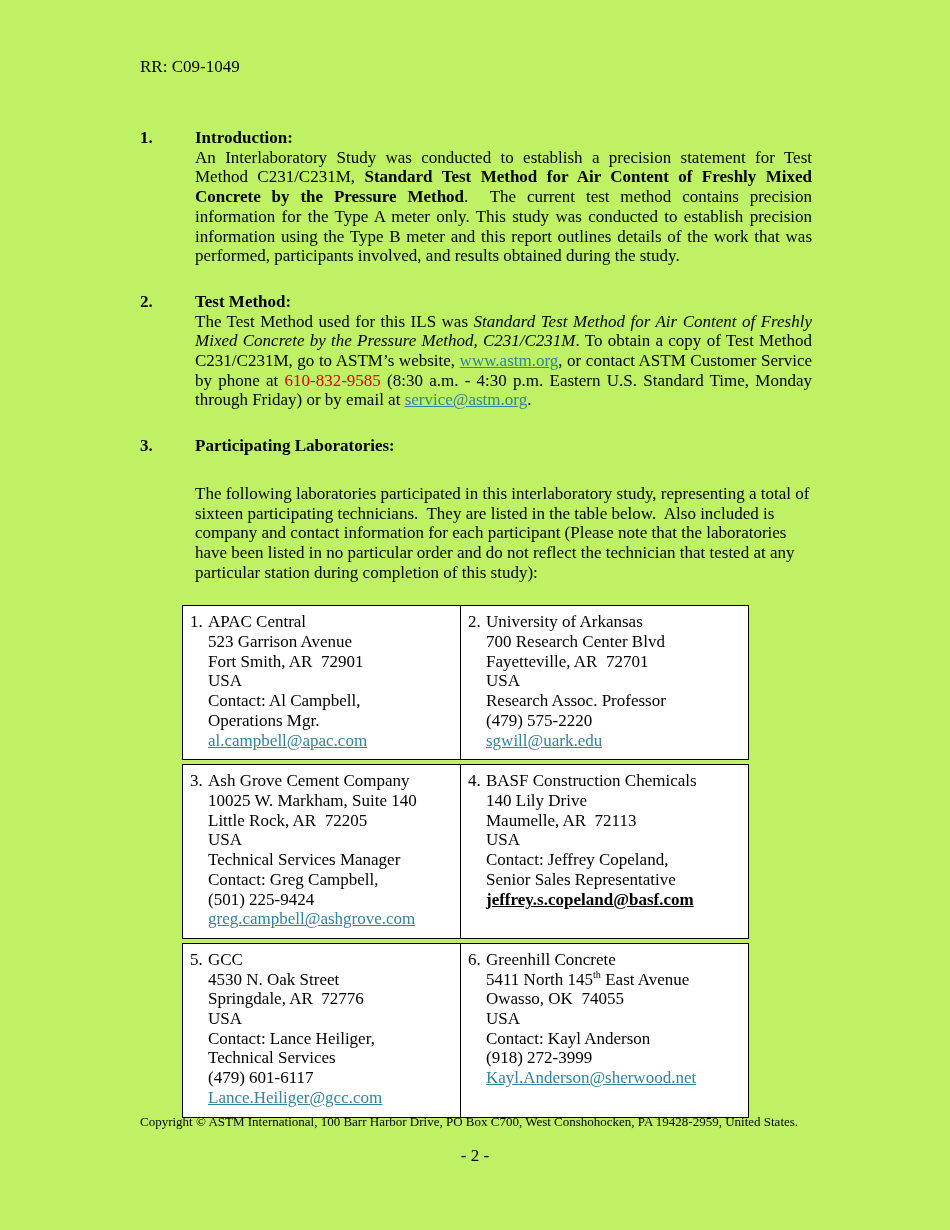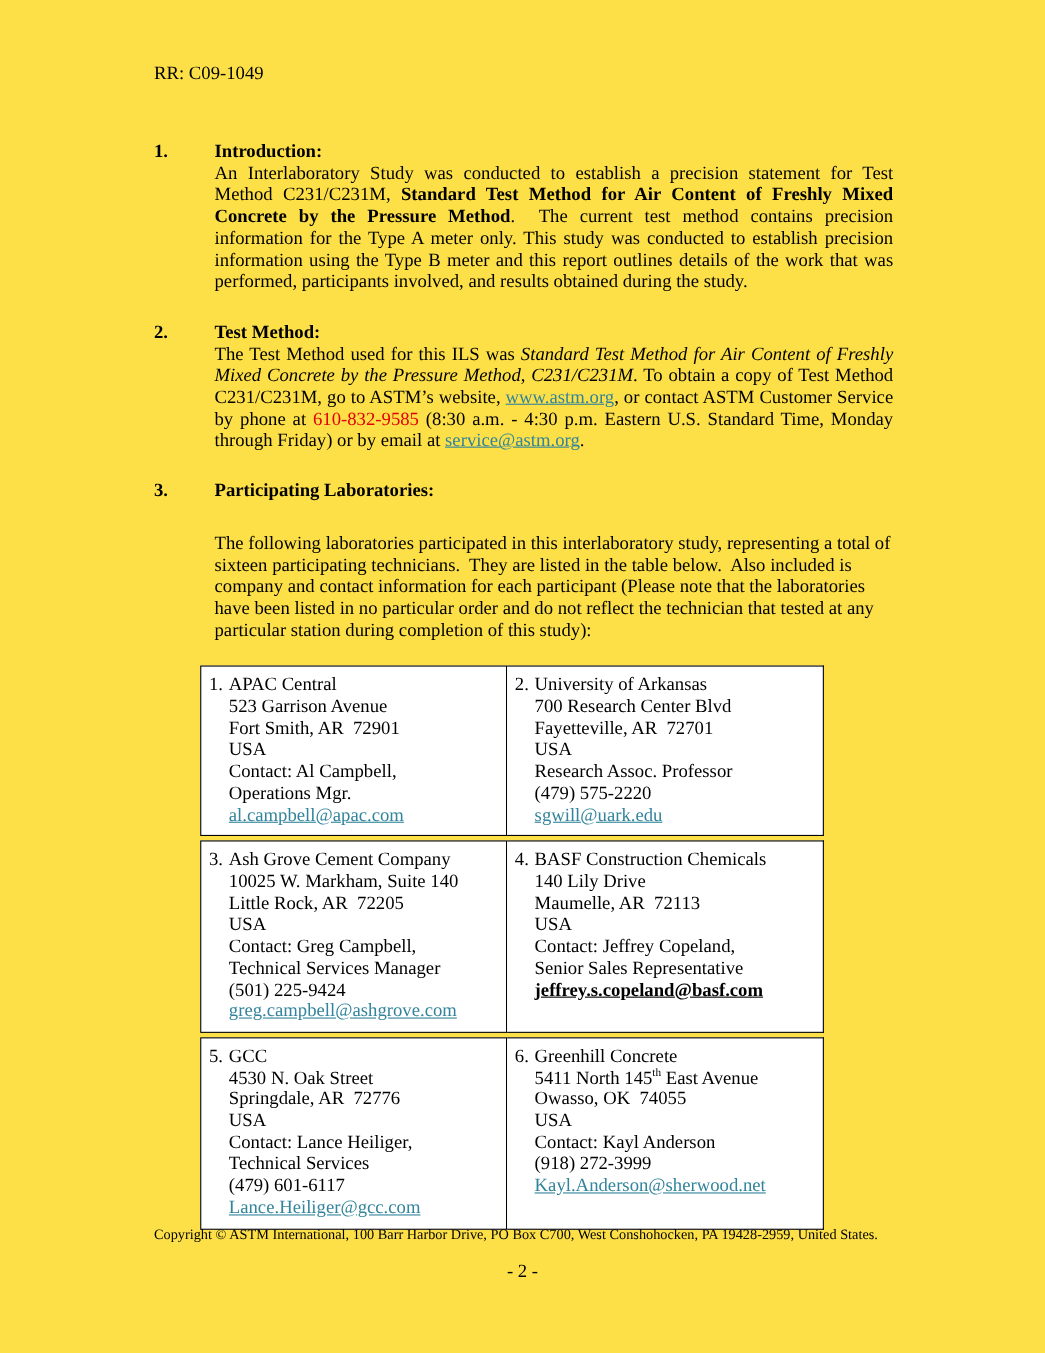--- a/index.html
+++ b/index.html
@@ -6,21 +6,21 @@
     --link-color:#31849B;
     --red-color:#e00000;
     --text-color:#000000;
   }
   html,body{margin:0;padding:0;}
   body{
     width:950px;height:1230px;background:#ffffff;color:var(--text-color);
     font-family:"Liberation Serif","DejaVu Serif",serif;
     font-size:17px;line-height:19.7px;
   }
-  .page{position:relative;width:950px;height:1230px;overflow:hidden;background:#fde047;}
+  .page{position:relative;width:950px;height:1230px;overflow:hidden;background:#bef264;}
   .header-id{position:absolute;left:140px;top:57px;}
   .content{position:absolute;left:140px;top:128px;width:672px;}
   .section{margin-bottom:26px;}
   .section-heading{display:flex;font-weight:bold;}
   .section-num{width:55px;flex:none;}
   .section-body{margin-left:55px;}
   .para{margin:0;white-space:pre-wrap;}
   .para.justify{text-align:justify;}
   .para.gap-before{margin-top:28px;}
   .seg-b{font-weight:bold;}
@@ -115,22 +115,22 @@
         </div>
         <div class="t-row">
           <div class="t-cell">
             <div class="cell-inner">
               <span class="cell-num">3.</span>
               <div class="cell-lines">
                 <div class="cell-line"><span>Ash Grove Cement Company</span></div>
                 <div class="cell-line"><span>10025 W. Markham, Suite 140</span></div>
                 <div class="cell-line"><span>Little Rock, AR  72205</span></div>
                 <div class="cell-line"><span>USA</span></div>
+                <div class="cell-line"><span>Technical Services Manager</span></div>
                 <div class="cell-line"><span>Contact: Greg Campbell,</span></div>
-                <div class="cell-line"><span>Technical Services Manager</span></div>
                 <div class="cell-line"><span>(501) 225-9424</span></div>
                 <div class="cell-line"><span class="seg-link">greg.campbell@ashgrove.com</span></div>
               </div>
             </div>
           </div>
           <div class="t-cell">
             <div class="cell-inner">
               <span class="cell-num">4.</span>
               <div class="cell-lines">
                 <div class="cell-line"><span>BASF Construction Chemicals</span></div>

